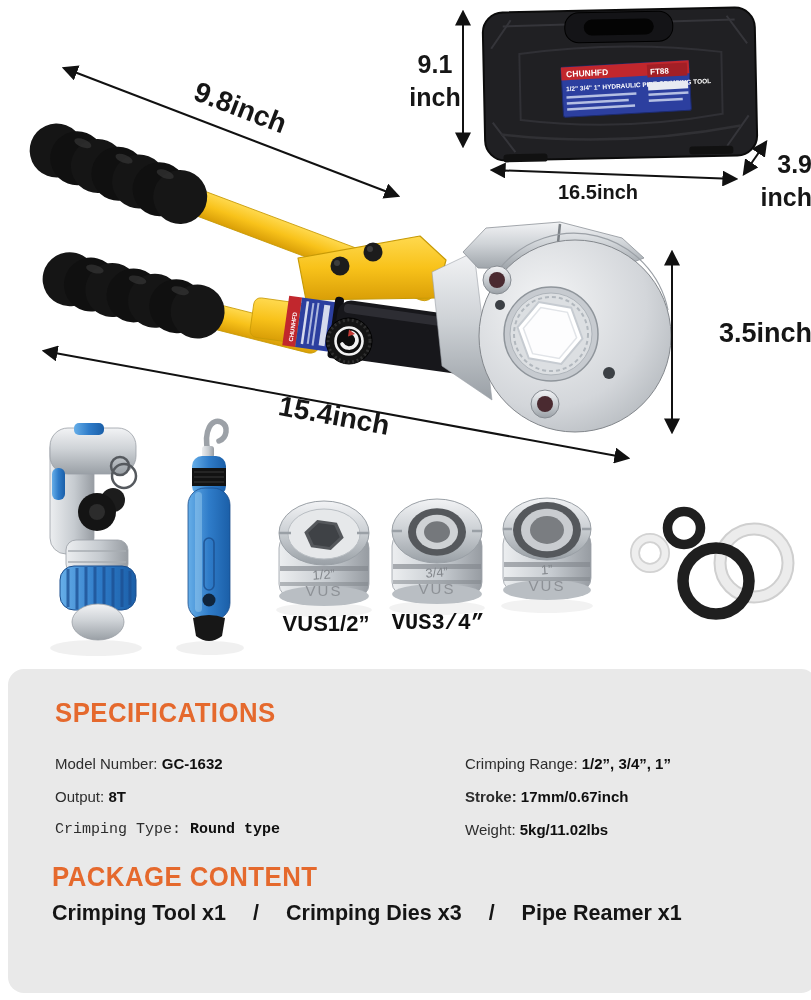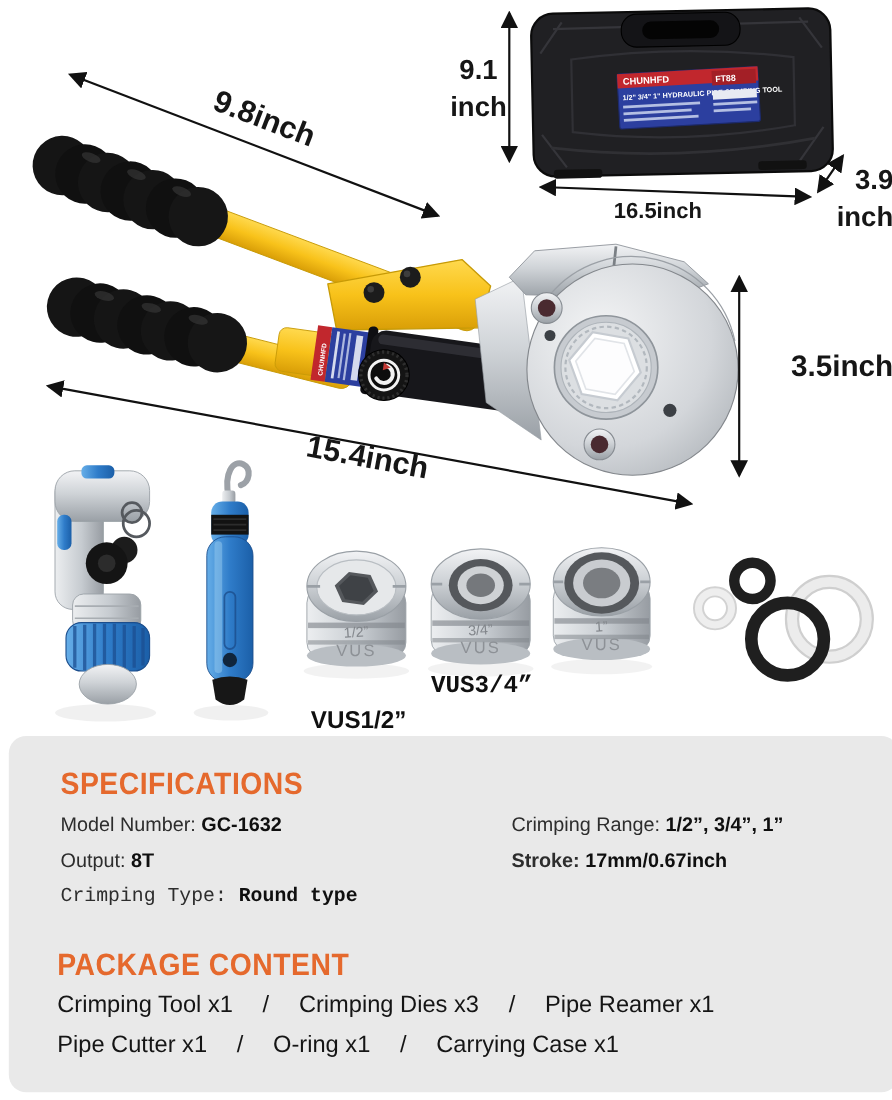--- a/index.html
+++ b/index.html
@@ -4,23 +4,23 @@
 <style>
   html,body{margin:0;padding:0;background:#fff;}
   .canvas{position:relative;width:811px;height:1000px;background:#ffffff;overflow:hidden;
           font-family:"Liberation Sans",sans-serif;}
   .dim{position:absolute;font-weight:bold;color:#161616;white-space:nowrap;}
   .dim.rot21{transform:rotate(21deg);}
   .dim.rot11{transform:rotate(10.5deg);}
   .panel{position:absolute;left:8px;top:669px;width:795px;height:324px;background:#e9e9e9;border-radius:16px;padding-left:14px;}
   .heading{position:absolute;color:#e5692d;font-weight:800;font-size:28px;letter-spacing:.5px;
            transform:scaleX(.92);transform-origin:left center;white-space:nowrap;}
-  .spec-row{position:absolute;font-size:18px;color:#2d2d2d;white-space:nowrap;}
+  .spec-row{position:absolute;font-size:15px;color:#2d2d2d;white-space:nowrap;margin-top:16px;}
   .spec-row b{color:#0f0f0f;}
-  .pkg-row{position:absolute;font-size:21.5px;font-weight:normal;color:#151515;white-space:nowrap;}
+  .pkg-row{position:absolute;font-size:21.5px;font-weight:bold;color:#151515;white-space:nowrap;}
   .pkg-row .slash{margin:0 27px;}
   .die-label{position:absolute;width:130px;text-align:center;font-size:22px;font-weight:bold;color:#101010;}
   svg text{font-family:"Liberation Sans",sans-serif;}
 </style>
 </head>
 <body>
 
 <div class="canvas">
 
   <svg width="811" height="1000" viewBox="0 0 811 1000" style="position:absolute;left:0;top:0;">
@@ -293,21 +293,21 @@
 
   <div class="dim" style="left:758px;top:148px;width:54px;text-align:right;font-size:25px;line-height:1.3;">
     <div>3.9</div>
     <div>inch</div>
   </div>
 
   <div class="dim" style="left:687px;top:318px;font-size:27px;margin-left:32px;">3.5inch</div>
 
   <div class="dim rot11" style="left:278px;top:400px;font-size:28px;">15.4inch</div>
 
-  <div class="die-label" style="left:261px;top:611px;margin-top:31px;">VUS1/2”</div>
+  <div class="die-label" style="left:261px;top:611px;">VUS1/2”</div>
   <div class="die-label" style="left:373px;top:611px;font-family:Liberation Mono, monospace;">VUS3/4”</div>
 
   <div class="panel">
 
     <div class="heading" style="left:47px;top:28px;">SPECIFICATIONS</div>
 
     <div class="spec-row" style="left:47px;top:70px;">
       <span>Model Number: </span><b>GC-1632</b>
     </div>
     <div class="spec-row" style="left:47px;top:103px;">
@@ -316,24 +316,24 @@
     <div class="spec-row" style="left:47px;top:136px;font-family:Liberation Mono, monospace;">
       <span>Crimping Type: </span><b>Round type</b>
     </div>
 
     <div class="spec-row" style="left:457px;top:70px;">
       <span>Crimping Range: </span><b>1/2”, 3/4”, 1”</b>
     </div>
     <div class="spec-row" style="left:457px;top:103px;font-weight:bold;">
       <span>Stroke: </span><b>17mm/0.67inch</b>
     </div>
+    <div class="spec-row" style="left:457px;top:136px;">
+      <span>Weight: </span><b>5kg/11.02lbs</b>
+    </div>
 
     <div class="heading" style="left:44px;top:192px;">PACKAGE CONTENT</div>
 
     <div class="pkg-row" style="left:44px;top:232px;">
       <span>Crimping Tool x1</span><span class="slash">/</span><span>Crimping Dies x3</span><span class="slash">/</span><span>Pipe Reamer x1</span>
     </div>
-    <div class="pkg-row" style="left:44px;top:268px;">
-      <span>Pipe Cutter x1</span><span class="slash">/</span><span>O-ring x1</span><span class="slash">/</span><span>Carrying Case x1</span>
-    </div>
   </div>
 
 </div>
 
 </body></html>

